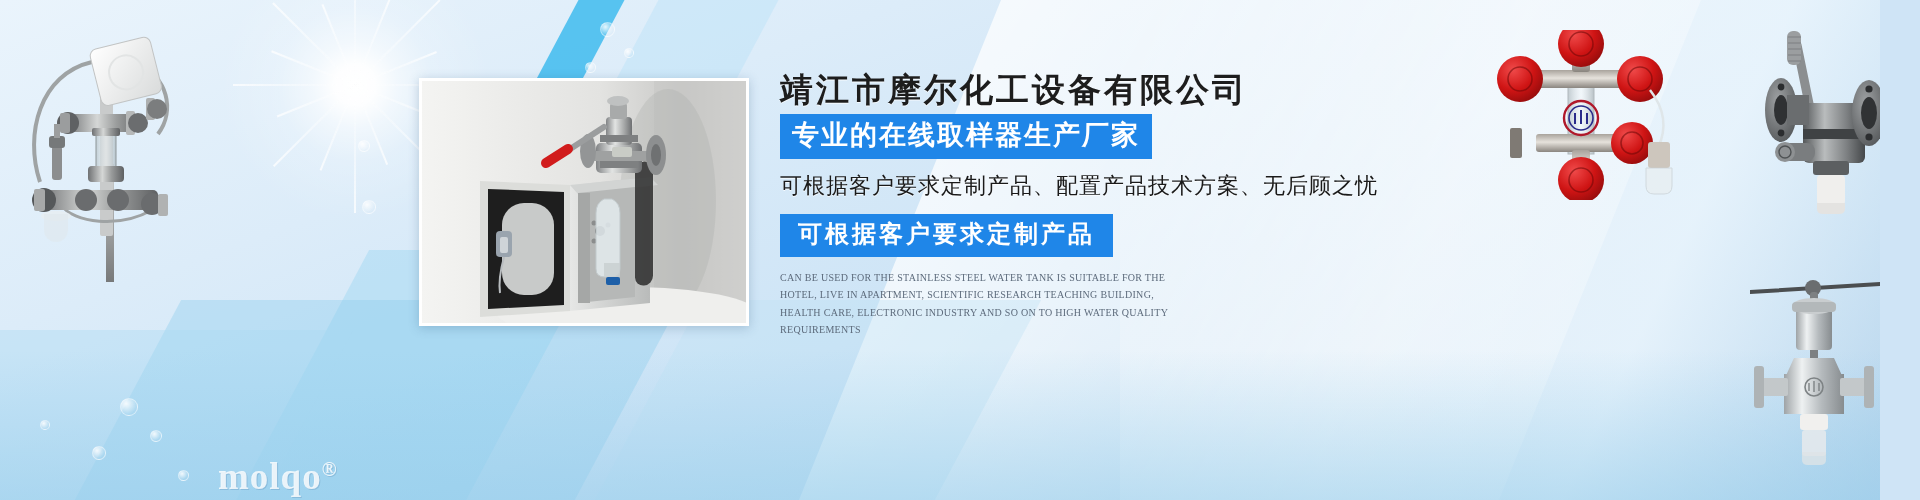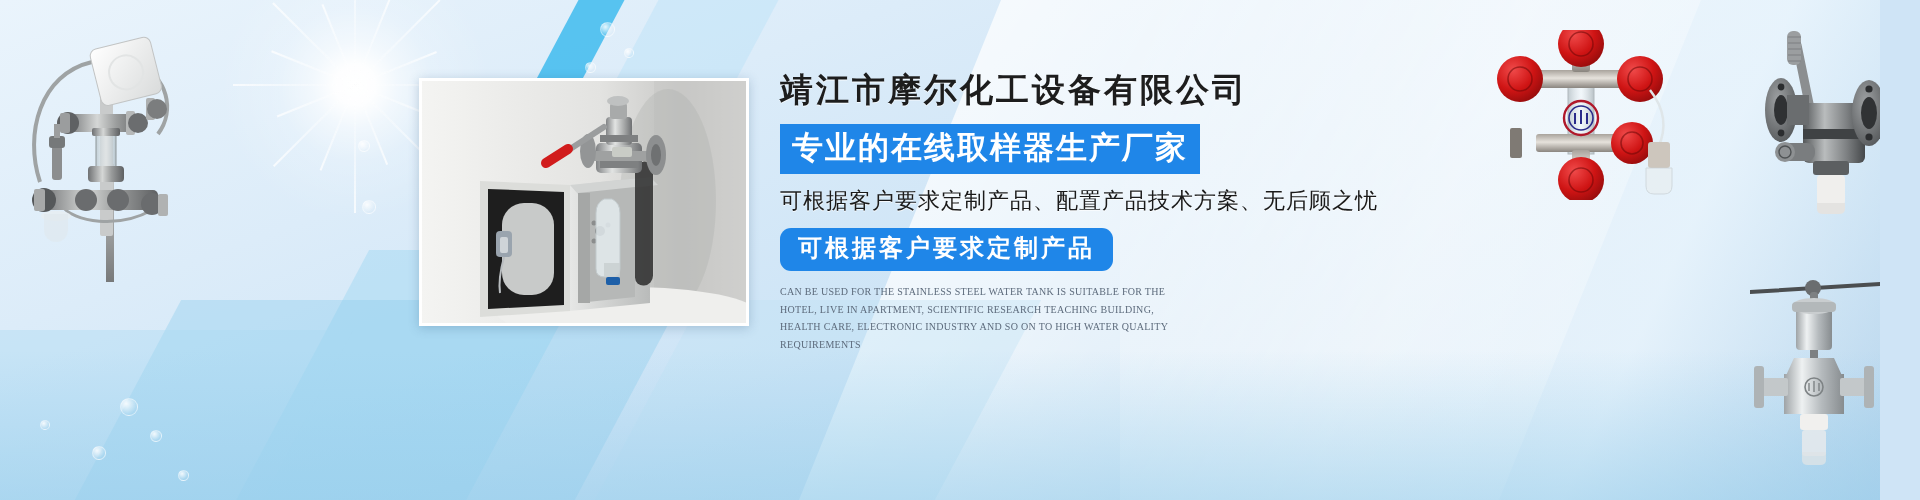--- a/index.html
+++ b/index.html
@@ -66,35 +66,35 @@
   }
   
   .textblock{position:absolute;left:780px;top:72px;width:620px;}
   .company{
     font-family:"Liberation Serif","DejaVu Serif",serif;
     font-size:33px;font-weight:700;color:#1d1d1d;letter-spacing:3px;
     white-space:nowrap;line-height:1.1;
     text-shadow:0 1px 0 rgba(255,255,255,.7);
   }
   .headline{
-    display:inline-block;margin-top:16px;
+    display:inline-block;margin-top:6px;
     background:#1f86e8;color:#ffffff;
-    font-size:31px;font-weight:700;letter-spacing:2px;
+    font-size:27px;font-weight:700;letter-spacing:2px;
     padding:6px 12px 8px 12px;white-space:nowrap;line-height:1.15;
   }
   .subline{
     margin-top:14px;font-size:22px;color:#1a1a1a;letter-spacing:1px;
     white-space:nowrap;line-height:1.2;
     text-shadow:0 1px 0 rgba(255,255,255,.75);
   }
   .tagline{
     display:inline-block;margin-top:14px;
     background:#1f86e8;color:#ffffff;
     font-size:24px;font-weight:700;letter-spacing:3px;
-    padding:6px 18px 8px 18px;white-space:nowrap;line-height:1.2;border-radius:11px;
+    padding:6px 18px 8px 18px;white-space:nowrap;line-height:1.2;
   }
   .en{
     margin-top:12px;width:400px;
     font-family:"Liberation Serif","DejaVu Serif",serif;
     font-size:10px;line-height:1.75;letter-spacing:.3px;
     color:#5d6b7c;text-transform:uppercase;
   }
   
   .watermark{
     position:absolute;left:218px;top:455px;
@@ -436,14 +436,17 @@
 
       <circle cx="64" cy="125" r="9" fill="none" stroke="#7e8385" stroke-width="1.6"></circle>
       <path d="M59 121 v8 M64 119 v11 M69 121 v8" stroke="#7e8385" stroke-width="1.4"></path>
 
       <rect x="50" y="152" width="28" height="16" rx="3" fill="#f1f0ee"></rect>
       <rect x="52" y="168" width="24" height="26" rx="3" fill="#e6eaec" opacity=".85"></rect>
       <path d="M52 190 h24 v8 q0 5 -6 5 h-12 q-6 0 -6 -5 z" fill="#dde3e6" opacity=".8"></path>
     </svg>
   </div>
 
+  <div class="watermark">
+    <span>molqo</span><span class="reg">®</span>
+  </div>
 
 </div>
 
 </body></html>

